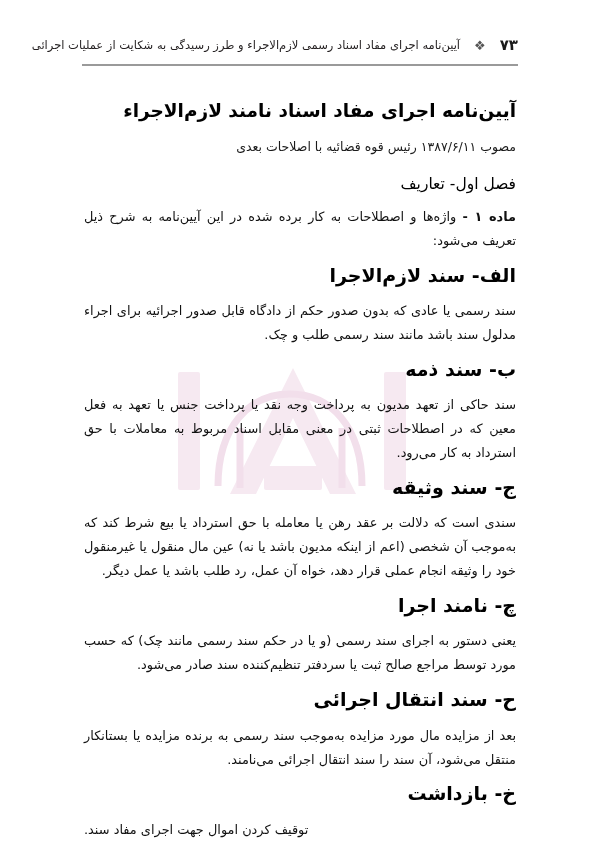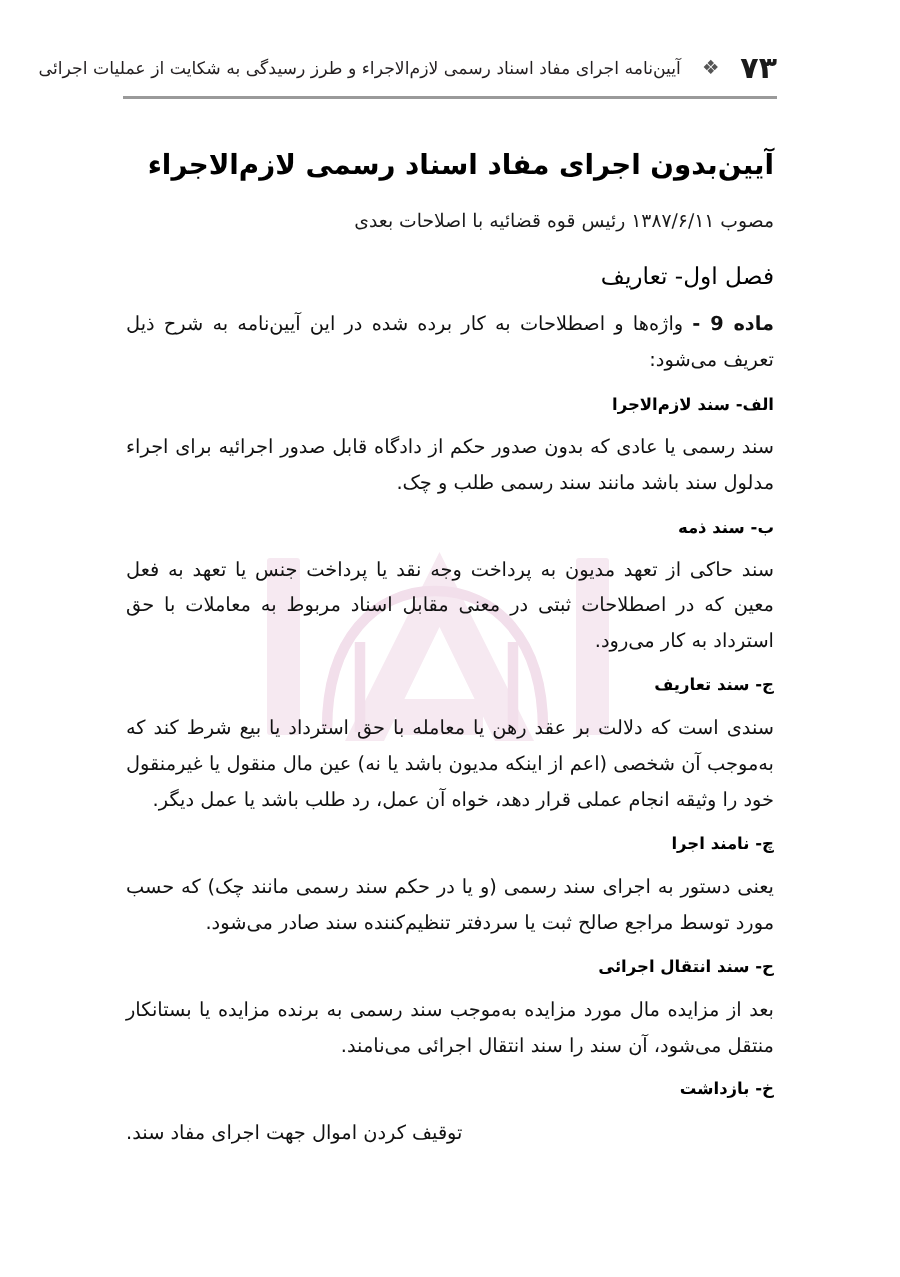--- a/index.html
+++ b/index.html
@@ -53,21 +53,21 @@
   }
   .header-ornament {
     margin-right: 14px;
     margin-left: 14px;
     font-size: 13px;
     color: #555555;
     line-height: 1;
     display: inline-block;
   }
   .header-pageno {
-    font-size: 20px;
+    font-size: 15px;
     color: #1a1a1a;
     font-weight: 700;
     letter-spacing: 1px;
   }
   .header-rule {
     position: absolute;
     top: 64px;
     left: 82px;
     width: 436px;
     height: 1.6px;
@@ -123,21 +123,21 @@
     text-align: justify;
     text-align-last: right;
   }
   .body-par.last-center-ish { text-align-last: left; }
 
   .article-lead {
     font-weight: 700;
   }
 
   .def-heading {
-    font-size: 11px;
+    font-size: 19px;
     font-weight: 700;
     text-align: left;
     color: #000000;
     margin: 8px 0 0 0;
     line-height: 1.55;
   }
 </style>
 </head>
 <body>
 
@@ -162,36 +162,36 @@
   <div class="header">
     <span class="header-pageno">۷۳</span>
     <span class="header-ornament">❖</span>
     <span class="header-title">آیین‌نامه اجرای مفاد اسناد رسمی لازم‌الاجراء و طرز رسیدگی به شکایت از عملیات اجرائی</span>
   </div>
   <div class="header-rule"></div>
 
   <div class="content">
 
     <h1 class="doc-title">
-      <span class="tline">آیین‌بدون اجرای مفاد اسناد رسمی لازم‌الاجراء</span>
+      <span class="tline">آیین‌نامه اجرای مفاد اسناد نامند لازم‌الاجراء</span>
     </h1>
 
     <div class="doc-subtitle">مصوب ۱۳۸۷/۶/۱۱ رئیس قوه قضائیه با اصلاحات بعدی</div>
 
     <h2 class="chapter-heading">فصل اول- تعاریف</h2>
 
-    <p class="body-par"><span class="article-lead">ماده 9 -</span><span> واژه‌ها و اصطلاحات به کار برده شده در این آیین‌نامه به شرح ذیل تعریف می‌شود:</span></p>
+    <p class="body-par"><span class="article-lead">ماده ۱ -</span><span> واژه‌ها و اصطلاحات به کار برده شده در این آیین‌نامه به شرح ذیل تعریف می‌شود:</span></p>
 
     <h3 class="def-heading">الف- سند لازم‌الاجرا</h3>
     <p class="body-par">سند رسمی یا عادی که بدون صدور حکم از دادگاه قابل صدور اجرائیه برای اجراء مدلول سند باشد مانند سند رسمی طلب و چک.</p>
 
     <h3 class="def-heading">ب- سند ذمه</h3>
     <p class="body-par">سند حاکی از تعهد مدیون به پرداخت وجه نقد یا پرداخت جنس یا تعهد به فعل معین که در اصطلاحات ثبتی در معنی مقابل اسناد مربوط به معاملات با حق استرداد به کار می‌رود.</p>
 
-    <h3 class="def-heading">ج- سند تعاریف</h3>
+    <h3 class="def-heading">ج- سند وثیقه</h3>
     <p class="body-par">سندی است که دلالت بر عقد رهن یا معامله با حق استرداد یا بیع شرط کند که به‌موجب آن شخصی (اعم از اینکه مدیون باشد یا نه) عین مال منقول یا غیرمنقول خود را وثیقه انجام عملی قرار دهد، خواه آن عمل، رد طلب باشد یا عمل دیگر.</p>
 
     <h3 class="def-heading">چ- نامند اجرا</h3>
     <p class="body-par">یعنی دستور به اجرای سند رسمی (و یا در حکم سند رسمی مانند چک) که حسب مورد توسط مراجع صالح ثبت یا سردفتر تنظیم‌کننده سند صادر می‌شود.</p>
 
     <h3 class="def-heading">ح- سند انتقال اجرائی</h3>
     <p class="body-par">بعد از مزایده مال مورد مزایده به‌موجب سند رسمی به برنده مزایده یا بستانکار منتقل می‌شود، آن سند را سند انتقال اجرائی می‌نامند.</p>
 
     <h3 class="def-heading">خ- بازداشت</h3>
     <p class="body-par last-center-ish">توقیف کردن اموال جهت اجرای مفاد سند.</p>

